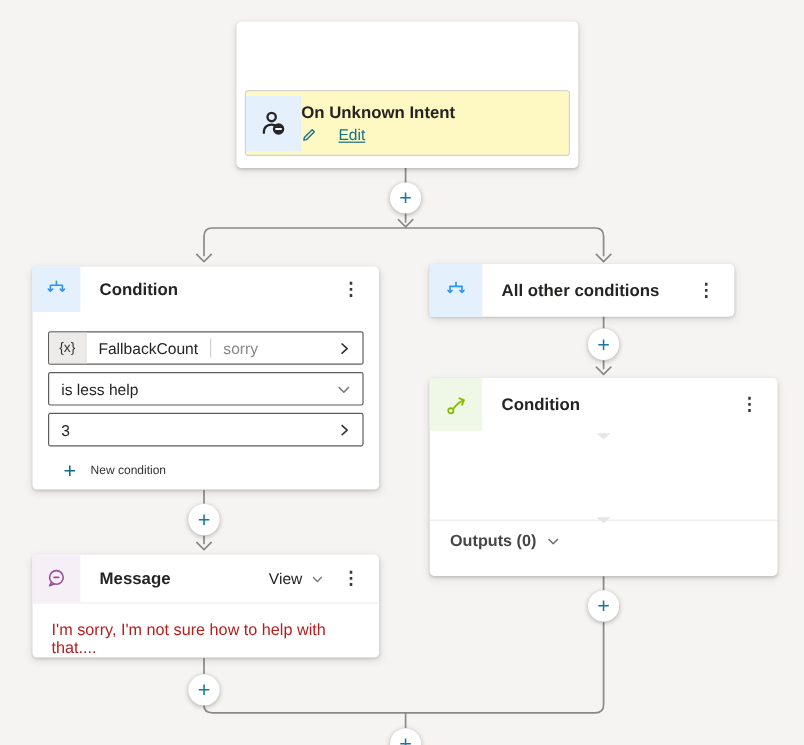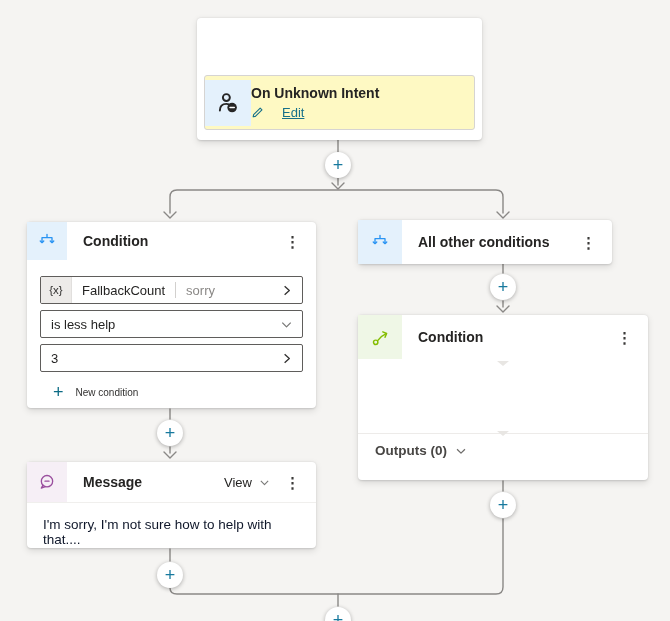--- a/index.html
+++ b/index.html
@@ -71,21 +71,21 @@
   .outputs-label{font-size:13.5px;font-weight:700;color:#484644;}
   .notch{position:absolute;width:0;height:0;border-left:6px solid transparent;border-right:6px solid transparent;border-top:5px solid #e8e6e3;left:50%;margin-left:-6px;}
 
   
   .message-node{left:27px;top:462px;width:289px;height:86px;}
   .message-node .node-header{height:40px;}
   .message-node .icon-cell{width:40px;height:40px;background:#f6eff6;}
   .fmt-select{display:flex;align-items:center;gap:6px;margin-left:auto;cursor:pointer;}
   .fmt-label{font-size:13px;color:#252423;}
   .message-node .kebab{margin-left:10px;}
-  .msg-body{padding:14px 16px 0;font-size:13.5px;color:#0f172a;}
+  .msg-body{padding:14px 16px 0;font-size:13.5px;color:#b91c1c;}
 
   
   .plus{
     position:absolute;width:26px;height:26px;border-radius:50%;background:#fff;
     box-shadow:0 1px 4px rgba(0,0,0,.3);display:flex;align-items:center;justify-content:center;
     color:#17799e;font-size:18px;line-height:1;cursor:pointer;user-select:none;
   }
 </style>
 </head>
 <body>

